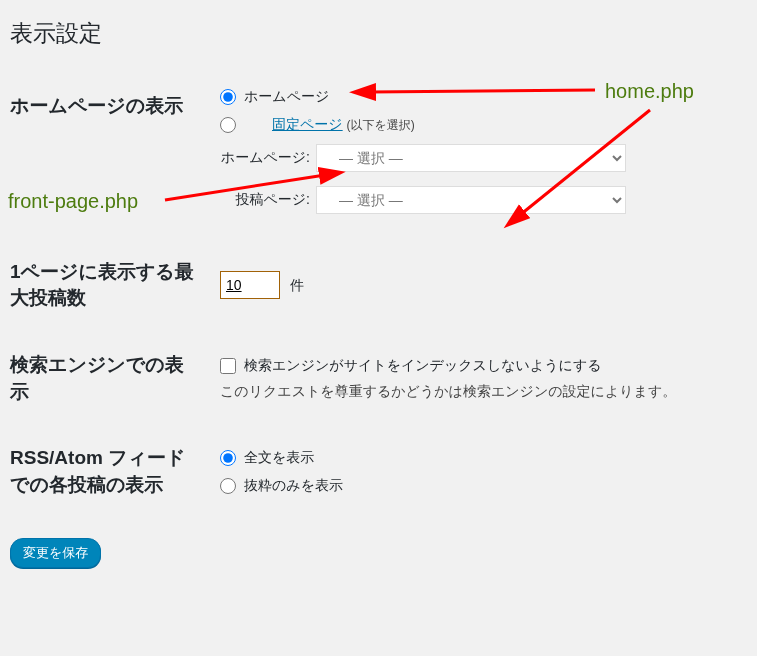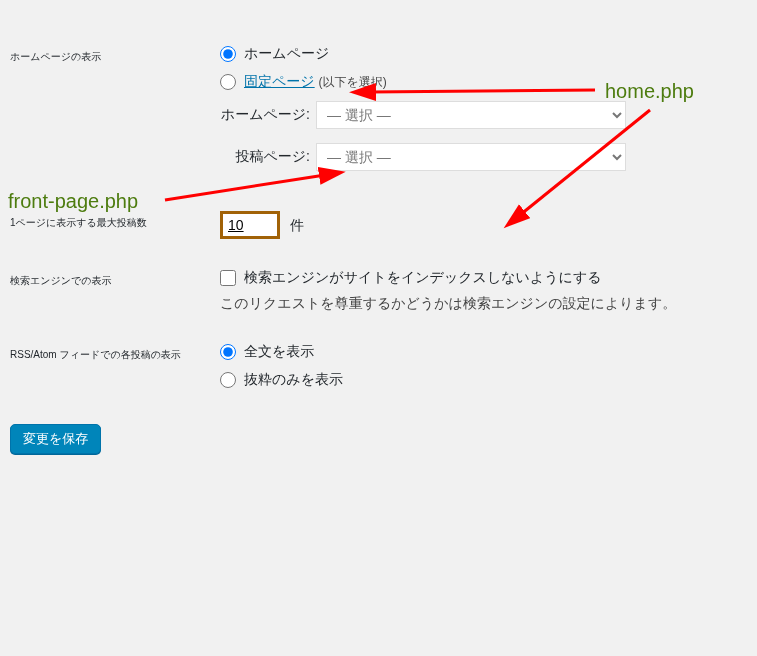--- a/index.html
+++ b/index.html
@@ -30,22 +30,22 @@
     .form-table {
       width: 100%;
       border-collapse: collapse;
       margin-top: 20px;
     }
     .form-table th {
       text-align: left;
       vertical-align: top;
       width: 200px;
       padding: 20px 10px 20px 0;
-      font-weight: 400;
-      font-size: 10px;
+      font-weight: 700;
+      font-size: 19px;
       color: #23282d;
       line-height: 1.4;
     }
     .form-table td {
       padding: 15px 10px;
       vertical-align: middle;
       font-size: 14px;
     }
     .radio-row {
       display: flex;
@@ -66,20 +66,21 @@
       height: 16px;
       cursor: pointer;
     }
     .radio-label {
       font-size: 14px;
       color: #23282d;
     }
     a.link {
       color: #0073aa;
       text-decoration: underline;
+      margin-left: 28px;
     }
     .sub-text {
       color: #444;
       font-size: 12px;
     }
     .select-row {
       margin-top: 1px;
       margin-bottom: 10px;
       display: flex;
       align-items: center;
@@ -87,31 +88,31 @@
     }
     .select-label {
       font-size: 14px;
       width: 90px;
       text-align: right;
     }
     select {
       width: 310px;
       height: 28px;
       font-size: 14px;
-      padding: 2px 6px;
+      padding: 2px 18px;
       color: #777;
       background: #fff;
       border: 1px solid #ddd;
     }
     input.small-text {
       width: 60px;
       height: 28px;
       padding: 3px 5px;
       font-size: 14px;
-      border: 3px solid #a16207;
+      border: 1px solid #a16207;
       background: #fff;
       text-decoration: underline;
     }
     .unit-label {
       margin-left: 6px;
       font-size: 14px;
     }
     .checkbox-row {
       display: flex;
       align-items: center;
@@ -122,41 +123,42 @@
       font-size: 14px;
       color: #444;
     }
     .submit-btn {
       background: #0085ba;
       border: 1px solid #0073aa;
       color: #fff;
       padding: 0 12px;
       height: 30px;
       font-size: 13px;
-      border-radius: 5px;
+      border-radius: 13px;
       cursor: pointer;
       margin-top: 20px;
       box-shadow: 0 1px 0 #006799;
     }
     .annotation {
       position: absolute;
       color: #4d7c0f;
       font-size: 20px;
       font-weight: 400;
       pointer-events: none;
     }
     .arrow-svg {
       position: absolute;
       pointer-events: none;
     }
   </style>
 </head>
 <body>
 
 <div class="wrap">
+  <h1>表示設定</h1>
 
   <table class="form-table">
     <tbody>
 
       <tr>
         <th>ホームページの表示</th>
         <td>
           <div class="radio-row">
             <input type="radio" name="show_on_front" checked="" style="">
             <span class="radio-label">ホームページ</span>

